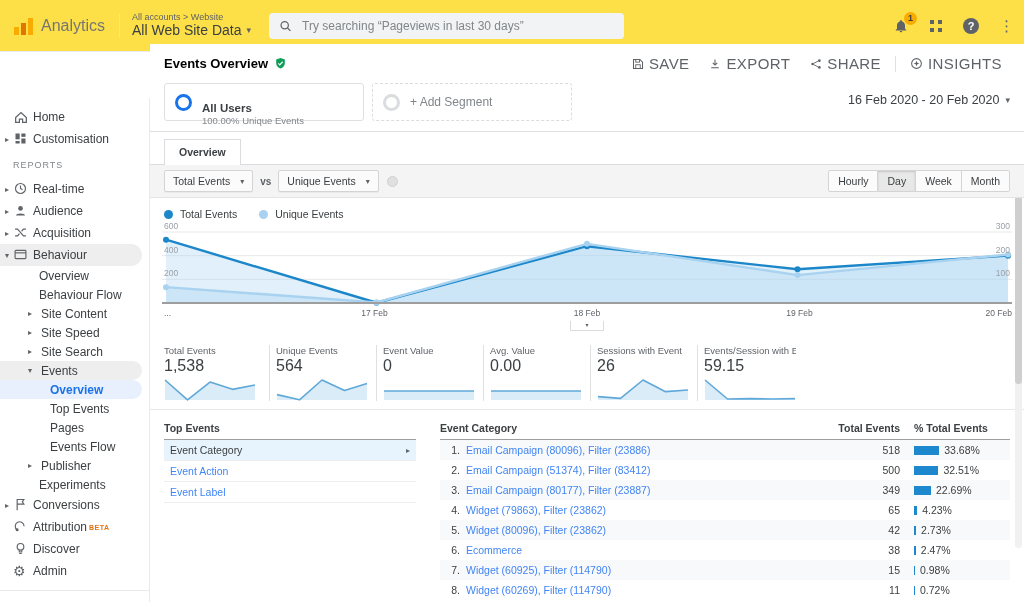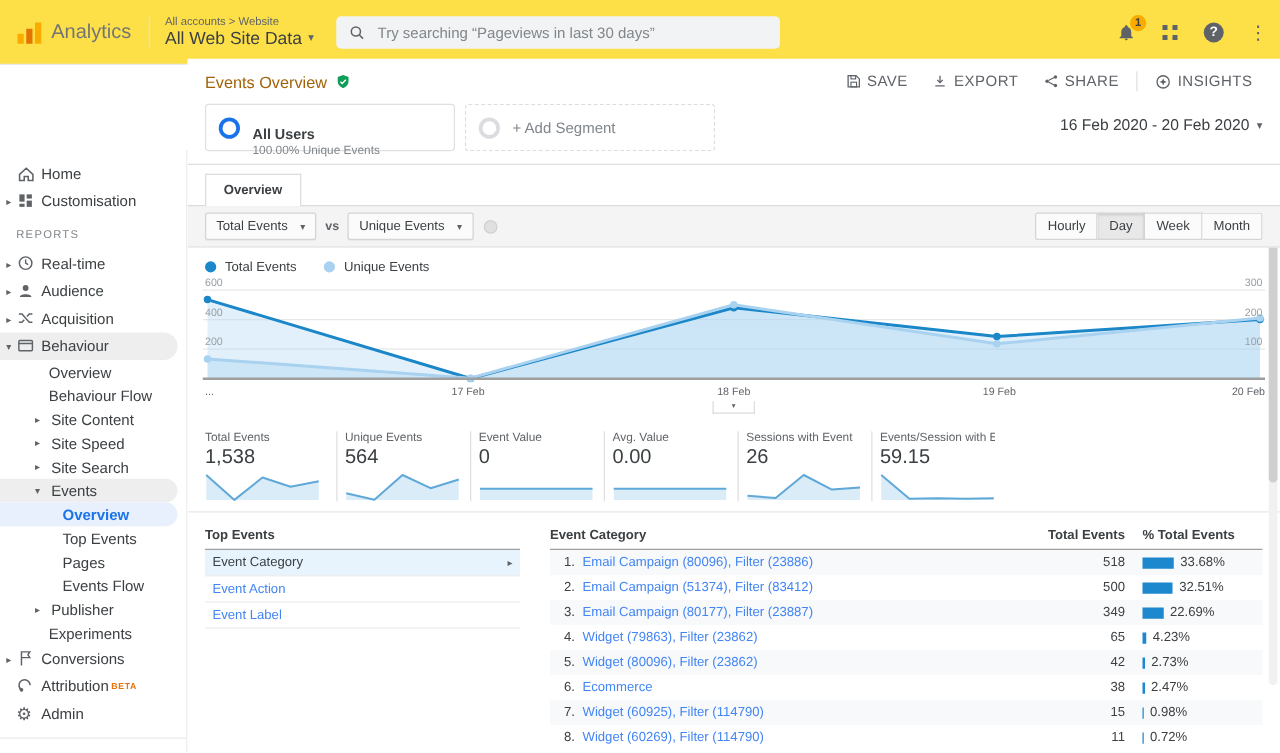--- a/index.html
+++ b/index.html
@@ -43,23 +43,23 @@
   .nav-item.selected { background:#e8f0fe; color:#1a73e8; font-weight:bold; border-radius:0 14px 14px 0; width:142px; }
   .section-label { font-size:9px; letter-spacing:1px; color:#80868b; padding:10px 0 8px 13px; }
   .beta { color:#e8710a; font-size:7px; font-weight:bold; vertical-align:super; margin-left:2px; letter-spacing:.5px; }
   .sidebar-bottom { margin-top:auto; padding-bottom:2px; }
   .collapse-row { border-top:1px solid #e8eaed; margin-top:8px; height:26px; display:flex; align-items:center; justify-content:flex-end; padding-right:16px; color:#5f6368; font-size:14px; cursor:pointer; }
   .gear-glyph { font-size:14px; line-height:16px; }
 
   
   .main { flex:1; display:flex; flex-direction:column; background:#fff; position:relative; overflow:hidden; }
   .title-row { display:flex; align-items:center; padding:7px 14px 5px; }
-  .page-title { font-size:13px; font-weight:normal; color:#a16207; display:flex; align-items:center; gap:6px; }
+  .page-title { font-size:13px; font-weight:bold; color:#000000; display:flex; align-items:center; gap:6px; }
   .title-actions { margin-left:auto; display:flex; align-items:center; gap:4px; }
-  .tool-btn { display:flex; align-items:center; gap:5px; font-size:12px; letter-spacing:.4px; color:#5f6368; background:none; border:none; padding:4px 8px; cursor:pointer; font-family:inherit; }
+  .tool-btn { display:flex; align-items:center; gap:5px; font-size:15px; letter-spacing:.4px; color:#5f6368; background:none; border:none; padding:4px 8px; cursor:pointer; font-family:inherit; }
   .tool-sep { width:1px; height:16px; background:#e0e0e0; margin:0 2px; }
 
   .seg-row { display:flex; align-items:flex-start; padding:2px 14px 10px; border-bottom:1px solid #e0e0e0; }
   .seg-chip { width:200px; height:38px; border:1px solid #e0e0e0; border-radius:3px; display:flex; align-items:center; padding:0 10px; gap:10px; cursor:pointer; background:#fff; }
   .seg-ring { width:17px; height:17px; border-radius:50%; border:3px solid #1a73e8; flex:none; }
   .seg-name { font-size:11.5px; font-weight:bold; color:#3c4043; line-height:1.2;margin-top:24px; }
   .seg-detail { font-size:9.5px; color:#80868b; font-weight:normal; }
   .seg-add { width:200px; height:38px; border:1px dashed #dadce0; border-radius:3px; display:flex; align-items:center; padding:0 10px; gap:10px; margin-left:8px; cursor:pointer; color:#80868b; font-size:12px; background:#fff; }
   .seg-ring.gray { border-color:#dadce0; }
   .date-wrap { margin-left:auto; padding-top:10px; }
@@ -294,20 +294,29 @@
         <span class="nico">
             <svg width="15" height="15" viewBox="0 0 18 18">
               <path d="M5 13a5.3 5.3 0 1 1 8.3-4.4" fill="none" stroke="currentColor" stroke-width="1.4"></path>
               <circle cx="5" cy="13" r="1.8" fill="currentColor"></circle>
             </svg>
           </span>
         <span>Attribution</span>
         <span class="beta">BETA</span>
       </div>
       <div class="nav-item">
+        <span class="nico">
+            <svg width="15" height="15" viewBox="0 0 18 18">
+              <circle cx="9" cy="7" r="4" fill="none" stroke="currentColor" stroke-width="1.4"></circle>
+              <path d="M7.5 11v2.2h3V11M7.5 15h3" fill="none" stroke="currentColor" stroke-width="1.4"></path>
+            </svg>
+          </span>
+        <span>Discover</span>
+      </div>
+      <div class="nav-item">
         <span class="nico gear-glyph">⚙</span>
         <span>Admin</span>
       </div>
       <div class="collapse-row">
         <span>‹</span>
       </div>
     </div>
   </nav>
 
   <main class="main">

